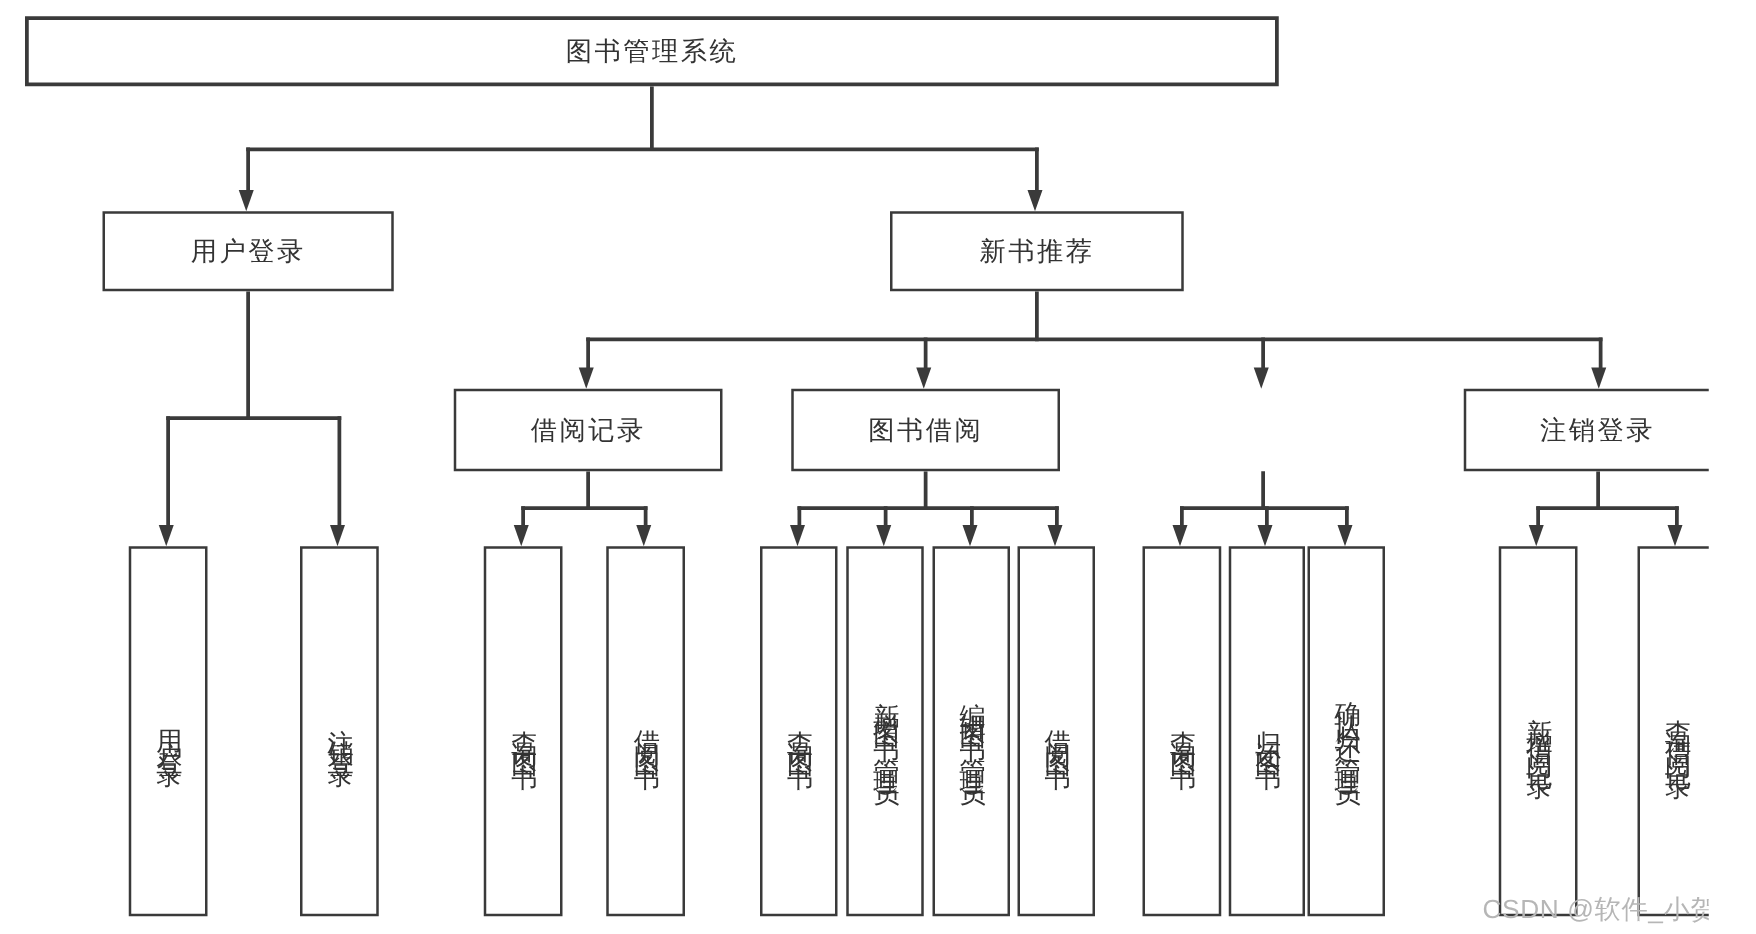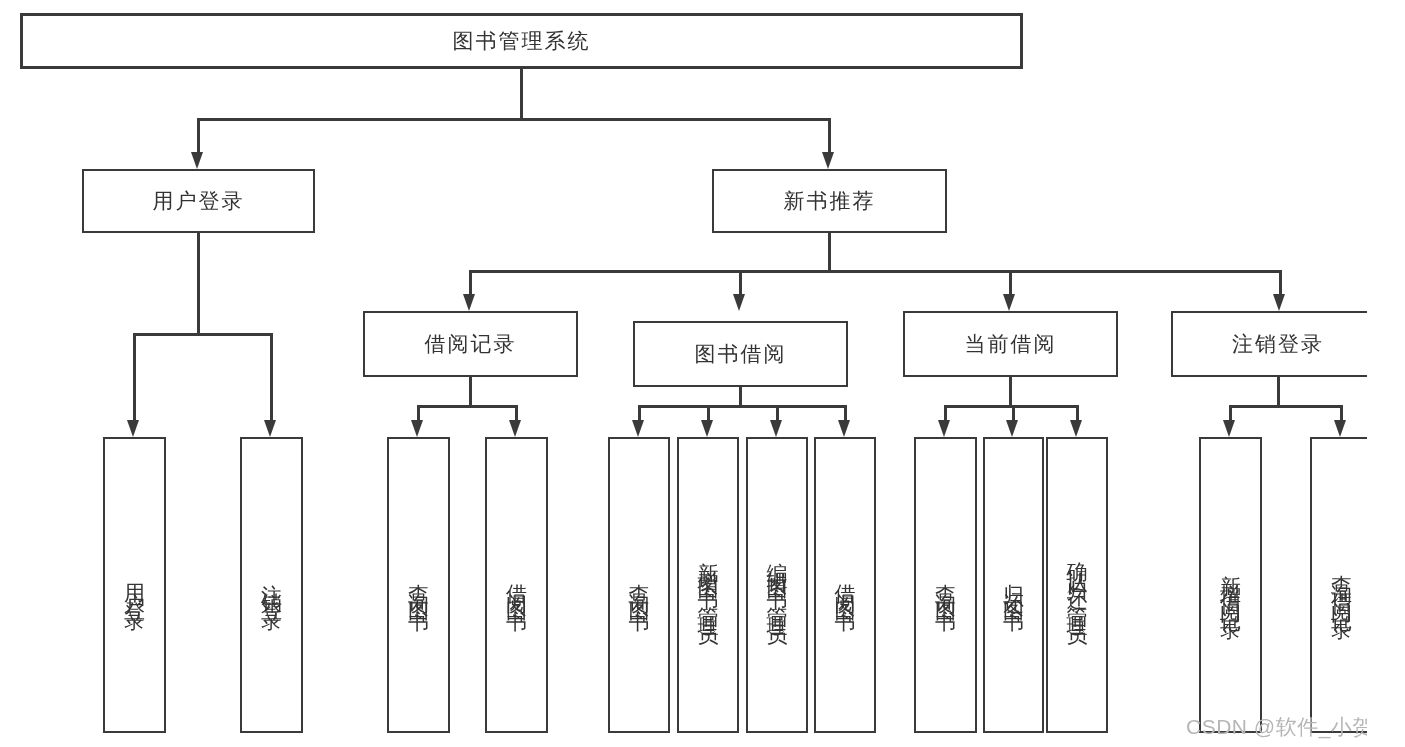--- a/index.html
+++ b/index.html
@@ -106,25 +106,22 @@
   <div class="box" style="left:82px;top:169px;width:233px;height:64px">
     <span>用户登录</span>
   </div>
   <div class="box" style="left:712px;top:169px;width:235px;height:64px">
     <span>新书推荐</span>
   </div>
 
   <div class="box" style="left:363px;top:311px;width:215px;height:66px">
     <span>借阅记录</span>
   </div>
-  <div class="box" style="left:633px;top:321px;width:215px;height:66px">
+  <div class="box" style="left:633px;top:311px;width:215px;height:66px">
     <span>图书借阅</span>
-  </div>
-  <div class="box" style="left:903px;top:311px;width:215px;height:66px">
-    <span>当前借阅</span>
   </div>
   <div class="box" style="left:1171px;top:311px;width:214px;height:66px">
     <span>注销登录</span>
   </div>
 
   <div class="box vbox" style="left:103px;top:437px;width:63px;height:296px">
     <span>用户登录</span>
   </div>
   <div class="box vbox" style="left:240px;top:437px;width:63px;height:296px">
     <span>注销登录</span>

